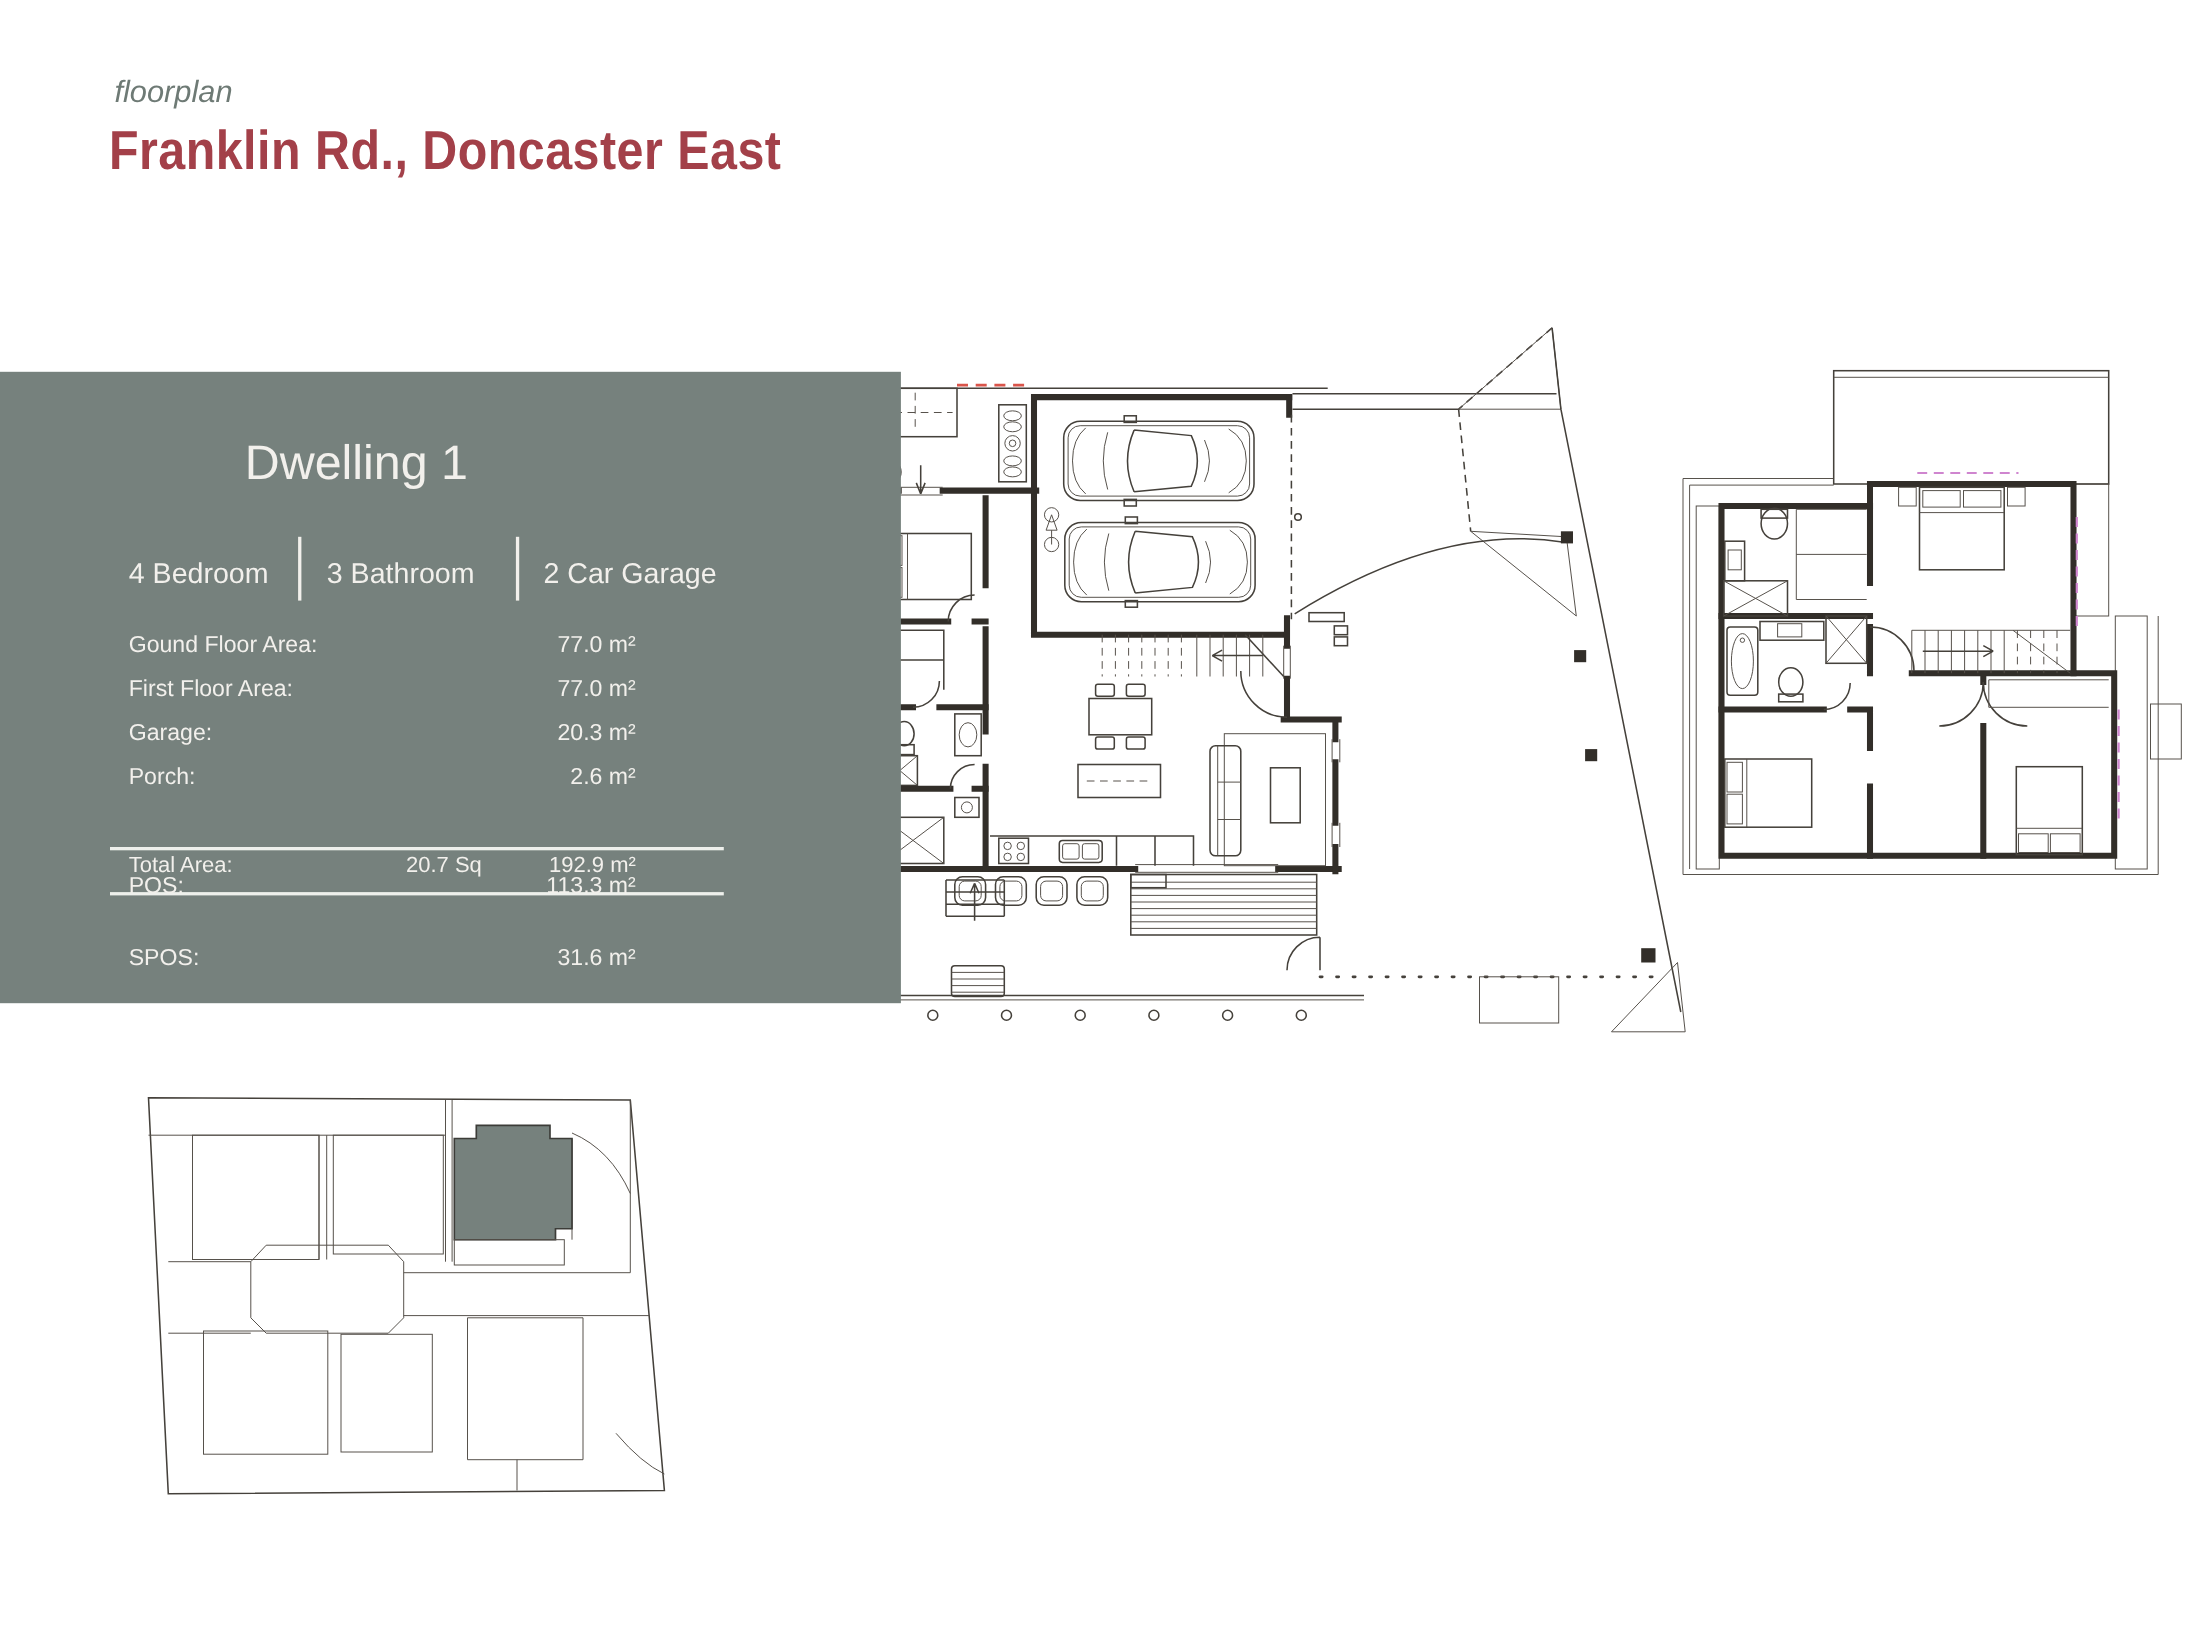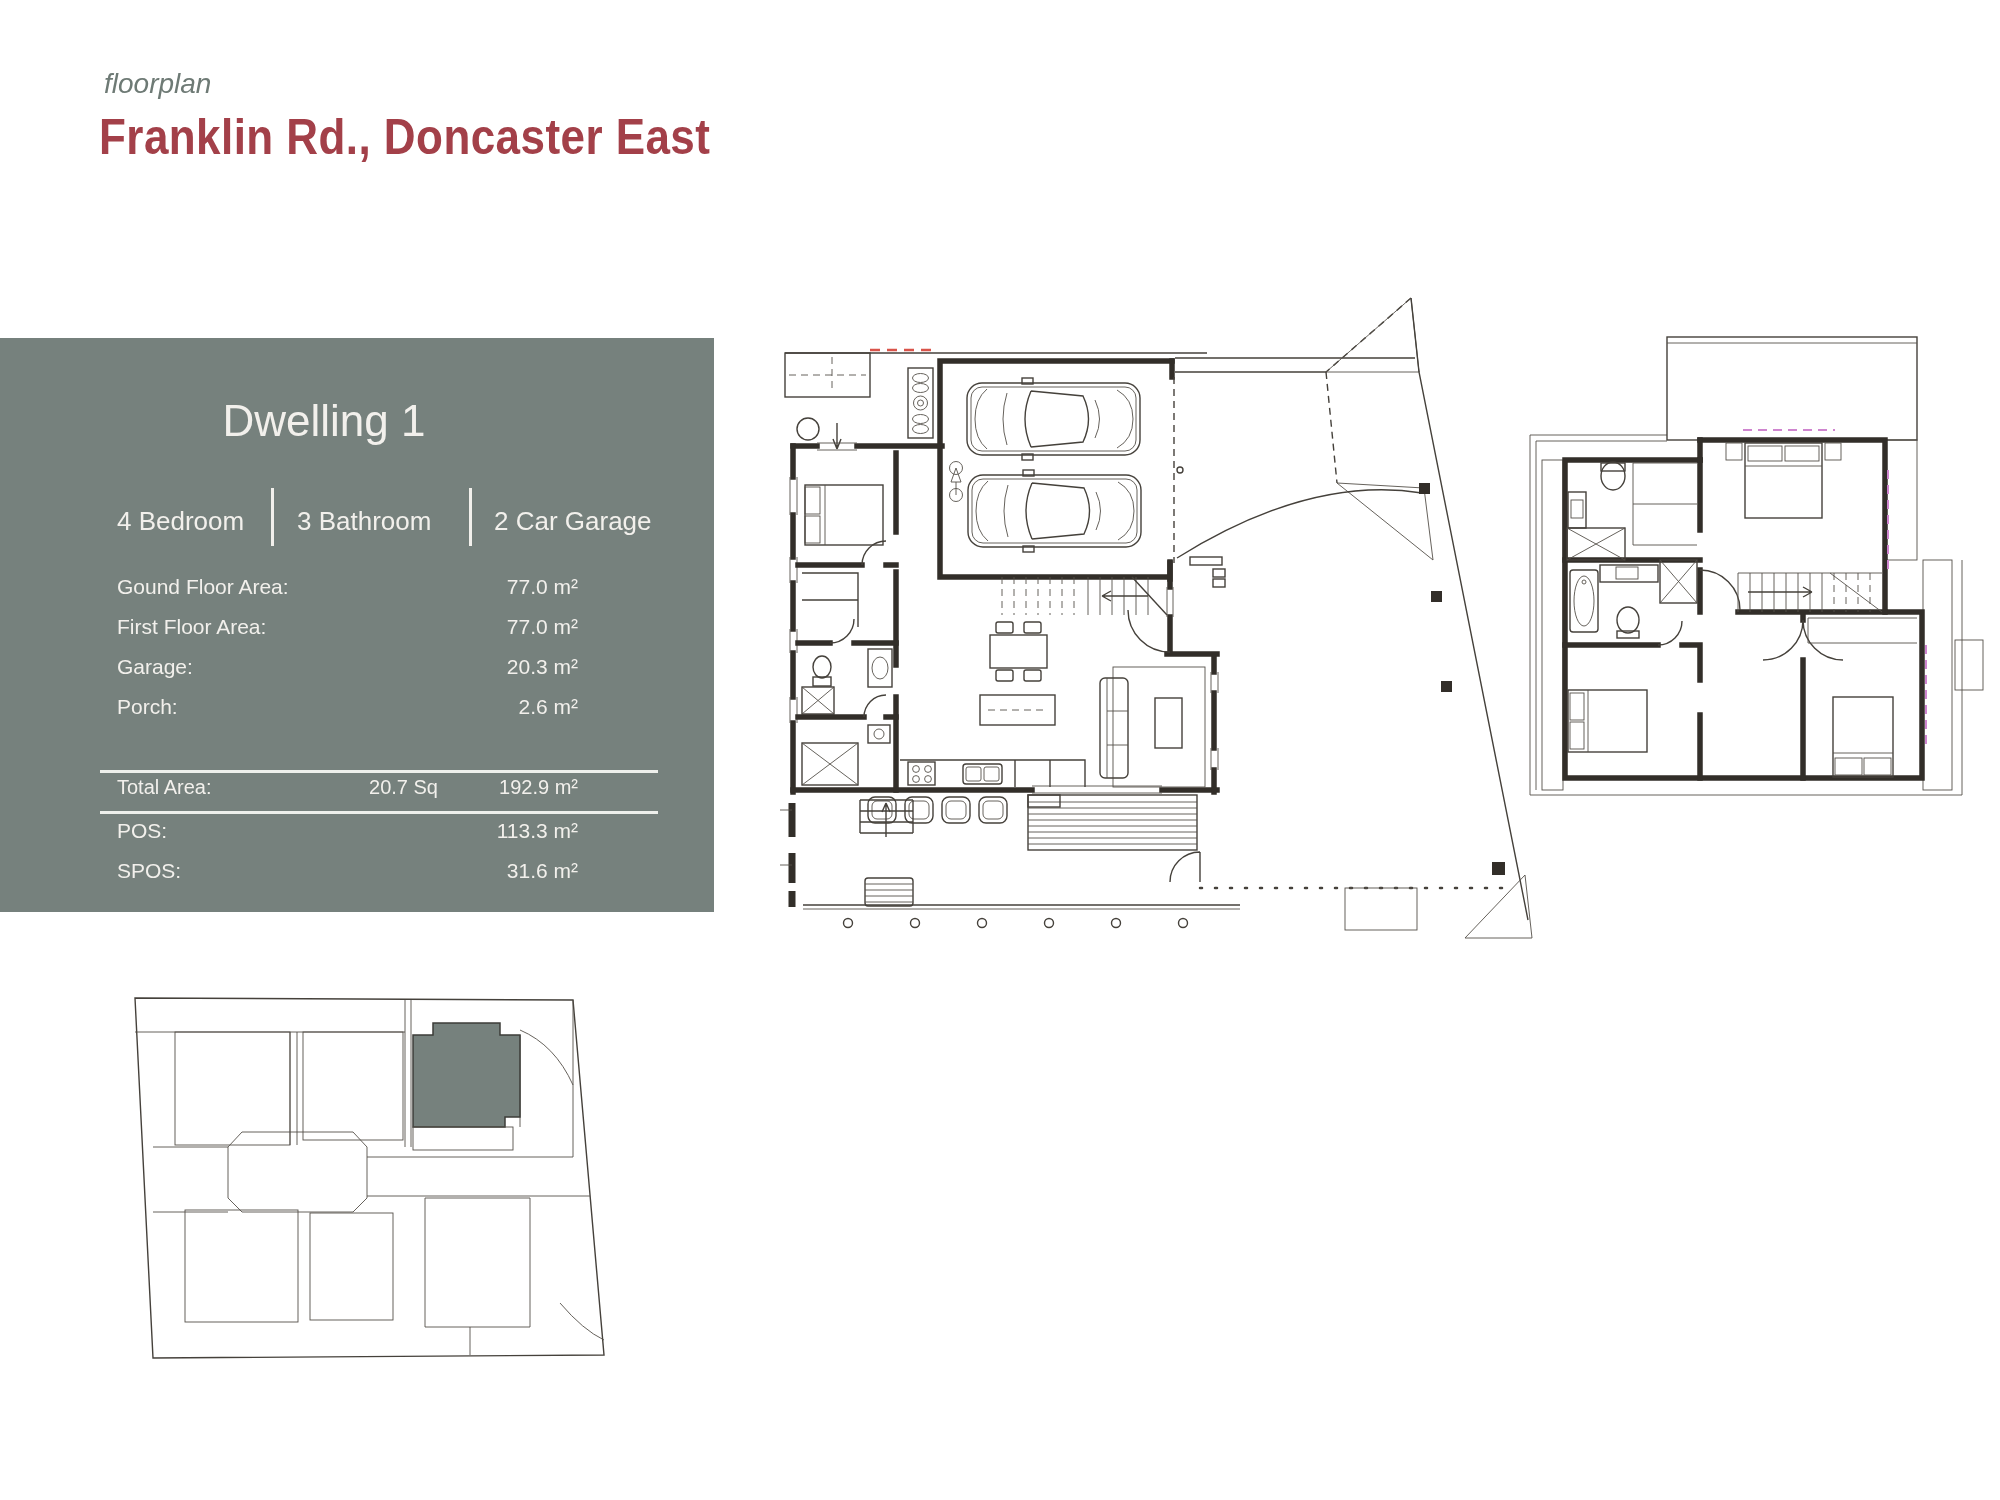--- a/index.html
+++ b/index.html
@@ -3,35 +3,35 @@
 <meta charset="utf-8">
 <style>
   html,body{margin:0;padding:0;background:#cfc8c0;}
   .page{position:relative;width:2000px;height:1500px;background:#ffffff;overflow:hidden;
         font-family:"Liberation Sans",sans-serif;}
   
   .eyebrow{position:absolute;left:104px;top:68px;font-size:28px;font-style:italic;color:#6e7a75;}
   .title{position:absolute;left:99px;top:108px;font-size:50px;font-weight:bold;color:#a34049;
          transform:scaleX(0.88);transform-origin:left center;white-space:nowrap;letter-spacing:0.5px;}
   
-  .panel{position:absolute;left:0;top:338px;width:714px;height:574px;background:#76817d;color:#f2f0ec;}
+  .panel{position:absolute;left:0;top:338px;width:819px;height:574px;background:#76817d;color:#f2f0ec;}
   .ptitle{position:absolute;left:0;top:58px;width:648px;text-align:center;font-size:44px;font-weight:normal;}
   .feat{position:absolute;top:168px;font-size:26px;}
   .f1{left:117px}.f2{left:297px}.f3{left:494px}
   .fdiv{position:absolute;top:150px;width:2.5px;height:58px;background:#f2f0ec;}
   .fd1{left:271px}.fd2{left:469px}
   .arow{position:absolute;left:117px;width:461px;font-size:21px;}
   .arow .val{position:absolute;right:0;top:0;}
   .a0{top:237px}.a1{top:277px}.a2{top:317px}.a3{top:357px}
   .hr{position:absolute;left:100px;width:558px;height:2.5px;background:#eef0ec;}
   .h1{top:432px}.h2{top:473px}
   .trow{position:absolute;left:117px;width:461px;top:438px;font-size:20px;}
   .trow .sq{position:absolute;right:140px;top:0;}
   .trow .val{position:absolute;right:0;top:0;}
-  .x0{top:481px}.x1{top:521px}
+  .x0{top:456px}.x1{top:521px}
   
   svg.plans{position:absolute;left:0;top:0;width:2000px;height:1500px;}
   .w{stroke:#322e29;stroke-width:5.5;fill:none;stroke-linecap:square;}
   .t{stroke:#45413b;stroke-width:1.4;fill:none;}
   .tl{stroke:#55504a;stroke-width:0.9;fill:none;}
   .d{stroke-dasharray:7 5;}
   .pink{stroke:#cf85cf;stroke-width:2;fill:none;stroke-dasharray:9 6;}
   .blk{fill:#322e29;stroke:none;}
 </style>
 </head>

